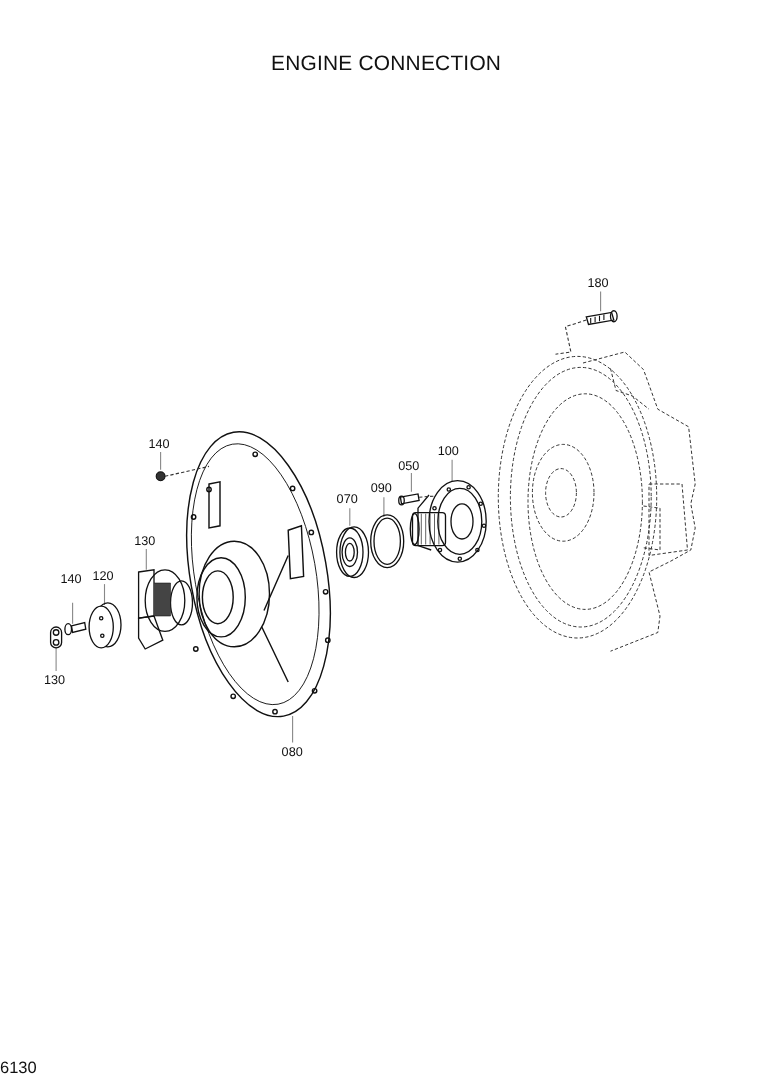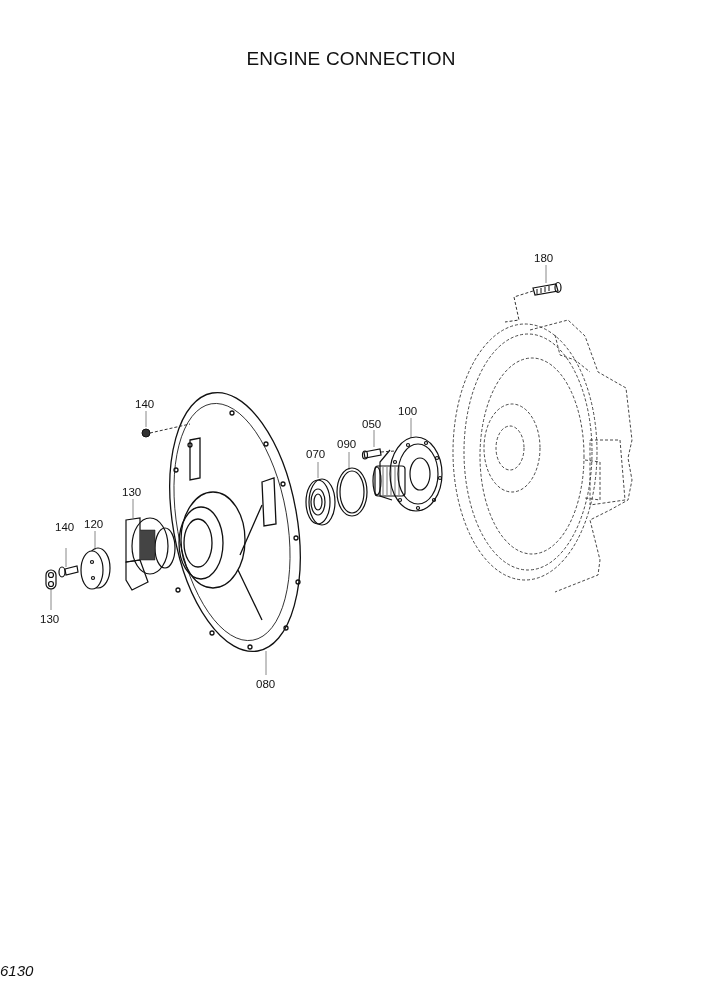--- a/index.html
+++ b/index.html
@@ -1,20 +1,20 @@
 <!DOCTYPE html>
 <html><head>
   <meta charset="utf-8">
   <style>
     html, body { margin: 0; padding: 0; background: #ffffff; }
     body { width: 702px; height: 992px; position: relative; overflow: hidden;
            font-family: "Liberation Sans", sans-serif; color: #111; }
     .title { position: absolute; top: 0; left: 0; width: 702px; text-align: center;
              font-size: 19px; line-height: 22px; letter-spacing: 0.2px; margin-top: 48px; }
-    .page-no { position: absolute; left: 0; top: 962px; font-size: 15px; font-style: italic; }
+    .page-no { position: absolute; left: 0; top: 962px; font-size: 15px; }
     .label { position: absolute; font-size: 11.5px; line-height: 13px; }
     svg.drawing { position: absolute; left: 0; top: 0; }
   </style>
 </head>
 <body>
 
 <div class="title">ENGINE CONNECTION</div>
 
 <svg class="drawing" width="702" height="992" viewBox="0 0 702 992" fill="none" stroke="#111" stroke-width="1">
 

